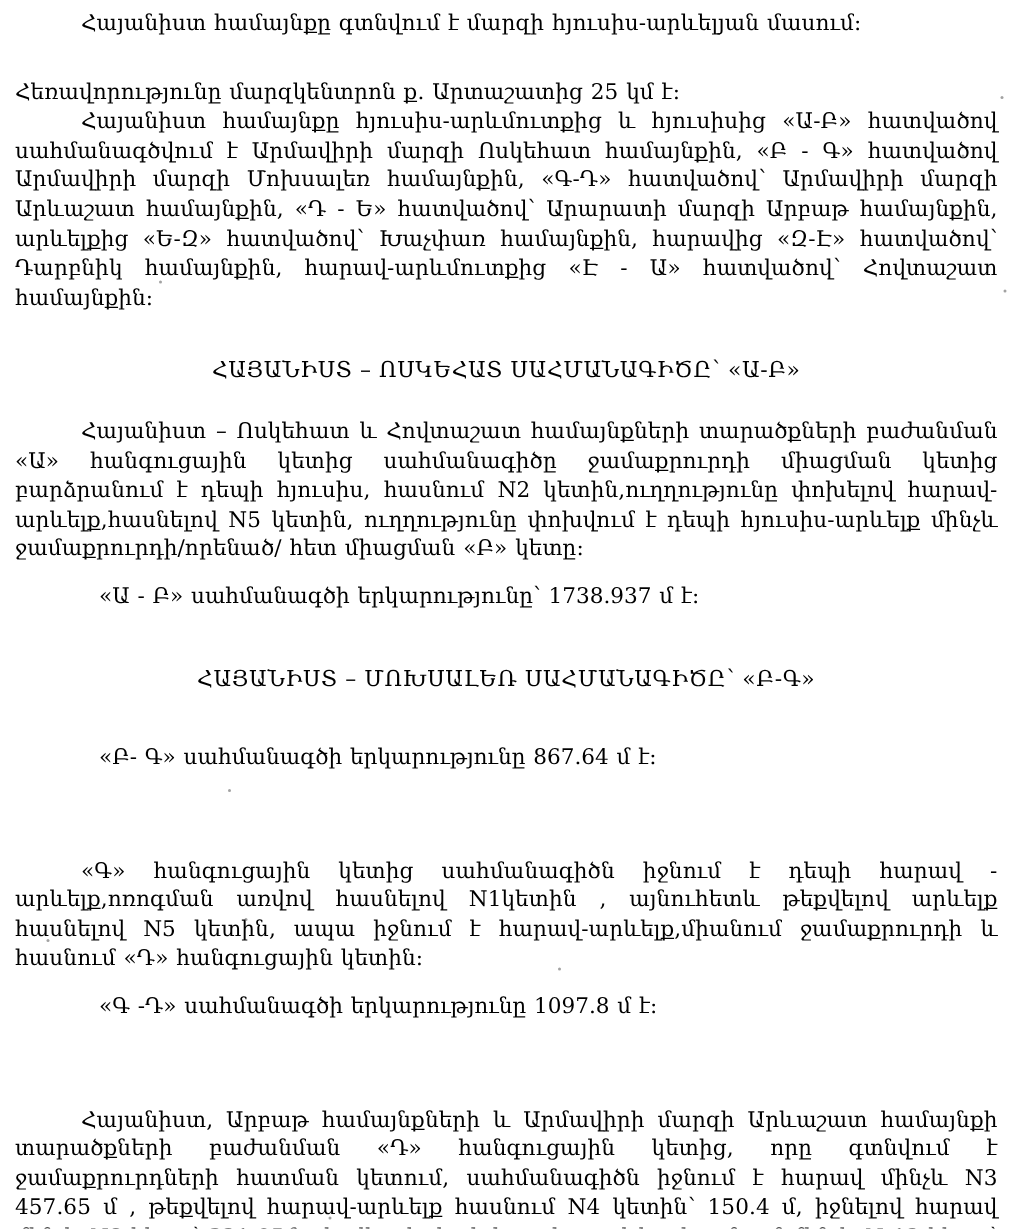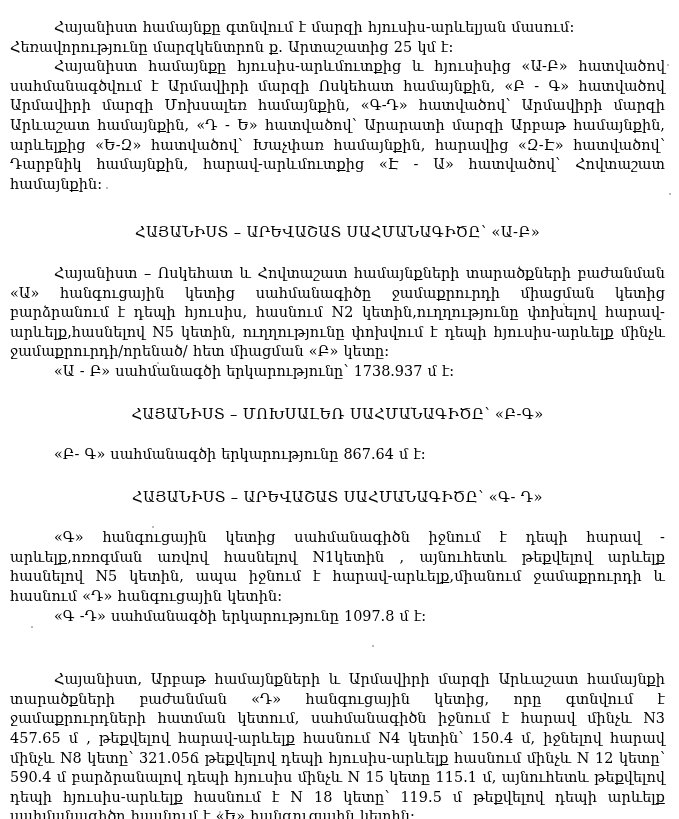--- a/index.html
+++ b/index.html
@@ -14,50 +14,51 @@
     overflow: hidden;
     font-family: "DejaVu Serif", "Liberation Serif", serif;
     color: #000000;
     -webkit-font-smoothing: none;
   }
   #page {
     position: relative;
     width: 679px;
     height: 819px;
     box-sizing: border-box;
-    padding: 18px 14px 0 10px;
+    padding: 7px 14px 0 10px;
   }
   .para {
     margin: 0;
     text-align: justify;
     text-justify: inter-word;
     font-size: 14.4px;
     line-height: 19.6px;
     letter-spacing: 0.05px;
     word-spacing: 0.6px;
   }
   .indent {
     text-indent: 44px;
   }
   .noindent {
     text-indent: 0;
+    margin-top: 26px;
   }
   .heading {
     margin: 0;
     text-align: center;
     font-size: 14.6px;
     line-height: 19.6px;
     letter-spacing: 0.4px;
     font-weight: normal;
     white-space: nowrap;
   }
   .gap-lg { height: 22px; }
   .gap-xl { height: 28px; }
   .len-line {
-    margin: 0;
+    margin: 12px;
     text-indent: 44px;
     font-size: 14.4px;
     line-height: 19.6px;
     text-align: left;
     word-spacing: 0.6px;
   }
   
   .speck {
     position: absolute;
     background: #555;
@@ -81,32 +82,31 @@
   <span class="speck" style="left:31px; top:626px; width:2px; height:2px;"></span>
   <span class="speck" style="left:163px; top:612px; width:2px; height:2px;"></span>
   <span class="speck" style="left:372px; top:645px; width:2px; height:2px;"></span>
   <span class="speck" style="left:219px; top:811px; width:2px; height:2px;"></span>
 
   <p class="para indent">Հայանիստ համայնքը գտնվում է մարզի հյուսիս-արևելյան մասում:</p>
   <p class="para noindent">Հեռավորությունը մարզկենտրոն ք. Արտաշատից 25 կմ է:</p>
   <p class="para indent">Հայանիստ համայնքը հյուսիս-արևմուտքից և հյուսիսից «Ա-Բ» հատվածով սահմանագծվում է Արմավիրի մարզի Ոսկեհատ համայնքին, «Բ - Գ» հատվածով Արմավիրի մարզի Մոխսալեռ համայնքին, «Գ-Դ» հատվածով՝ Արմավիրի մարզի Արևաշատ համայնքին, «Դ - Ե» հատվածով՝ Արարատի մարզի Արբաթ համայնքին, արևելքից «Ե-Զ» հատվածով՝ Խաչփառ համայնքին, հարավից «Զ-Է» հատվածով՝ Դարբնիկ համայնքին, հարավ-արևմուտքից «Է - Ա» հատվածով՝ Հովտաշատ համայնքին:</p>
 
   <div class="gap-xl"></div>
-  <h2 class="heading">ՀԱՅԱՆԻՍՏ – ԱՐԵՎԱՇԱՏ  ՍԱՀՄԱՆԱԳԻԾԸ՝ «Ա-Բ»</h2>
+  <h2 class="heading">ՀԱՅԱՆԻՍՏ – ՈՍԿԵՀԱՏ  ՍԱՀՄԱՆԱԳԻԾԸ՝ «Ա-Բ»</h2>
   <div class="gap-lg"></div>
   <p class="para indent">Հայանիստ – Ոսկեհատ և Հովտաշատ համայնքների տարածքների բաժանման «Ա» հանգուցային կետից սահմանագիծը ջամաքրուրդի միացման կետից բարձրանում է դեպի հյուսիս, հասնում N2 կետին,ուղղությունը փոխելով հարավ-արևելք,հասնելով N5 կետին, ուղղությունը փոխվում է դեպի  հյուսիս-արևելք մինչև ջամաքրուրդի/որենած/  հետ միացման «Բ» կետը:</p>
   <p class="len-line">«Ա - Բ» սահմանագծի երկարությունը՝ 1738.937 մ է:</p>
 
   <div class="gap-lg"></div>
   <h2 class="heading">ՀԱՅԱՆԻՍՏ – ՄՈԽՍԱԼԵՌ  ՍԱՀՄԱՆԱԳԻԾԸ՝ «Բ-Գ»</h2>
   <div class="gap-lg"></div>
   <p class="len-line">«Բ- Գ» սահմանագծի երկարությունը  867.64 մ է:</p>
 
   <div class="gap-lg"></div>
-  <h2 class="heading">ՀԱՅԱՆԻՍՏ – ԱՐԵՎԱՇԱՏ  ՍԱՀՄԱՆԱԳԻԾԸ՝ «Գ- Դ»</h2>
   <div class="gap-lg"></div>
   <p class="para indent">«Գ» հանգուցային կետից սահմանագիծն իջնում է դեպի հարավ - արևելք,ոռոգման առվով հասնելով N1կետին , այնուհետև թեքվելով արևելք  հասնելով N5 կետին, ապա իջնում է հարավ-արևելք,միանում ջամաքրուրդի և հասնում  «Դ» հանգուցային կետին:</p>
   <p class="len-line">«Գ -Դ» սահմանագծի երկարությունը  1097.8 մ է:</p>
 
   <div class="gap-lg"></div>
   <div class="gap-lg"></div>
   <p class="para indent">Հայանիստ, Արբաթ համայնքների և Արմավիրի մարզի Արևաշատ   համայնքի տարածքների բաժանման «Դ» հանգուցային կետից, որը գտնվում է ջամաքրուրդների հատման կետում, սահմանագիծն իջնում է հարավ մինչև N3 457.65 մ , թեքվելով հարավ-արևելք հասնում N4 կետին՝ 150.4 մ, իջնելով հարավ մինչև N8 կետը՝ 321.05ճ թեքվելով դեպի հյուսիս-արևելք հասնում մինչև N 12 կետը՝ 590.4 մ բարձրանալով դեպի հյուսիս մինչև N 15 կետը 115.1 մ, այնուհետև թեքվելով դեպի հյուսիս-արևելք հասնում է N 18 կետը՝ 119.5 մ թեքվելով դեպի արևելք սահմանագիծը հասնում է «Ե» հանգուցային կետին:</p>
 
 </div>
 

